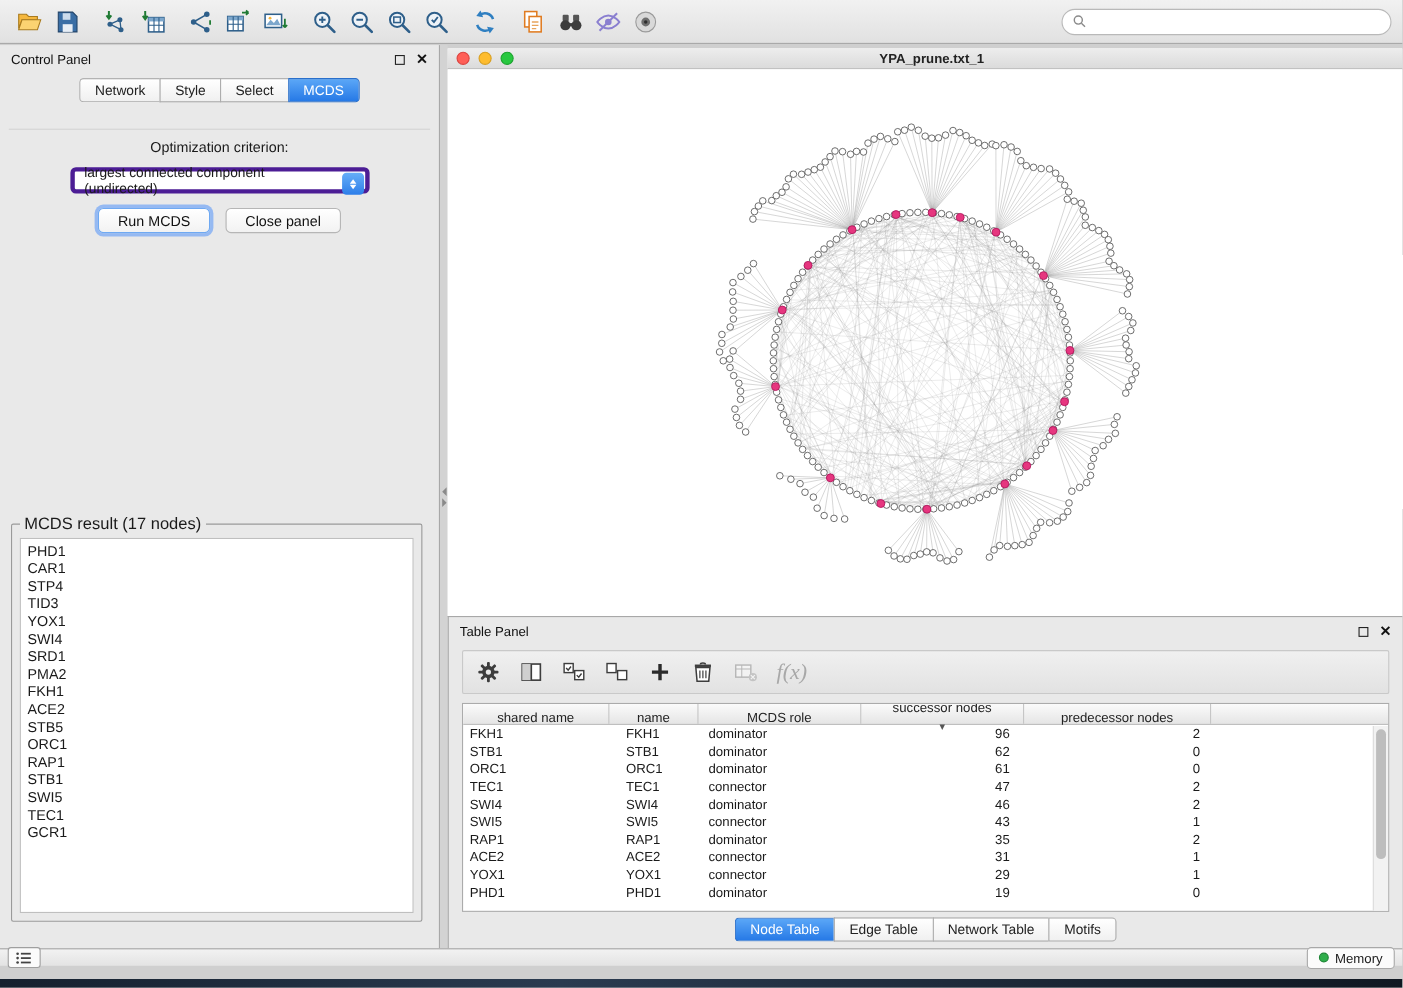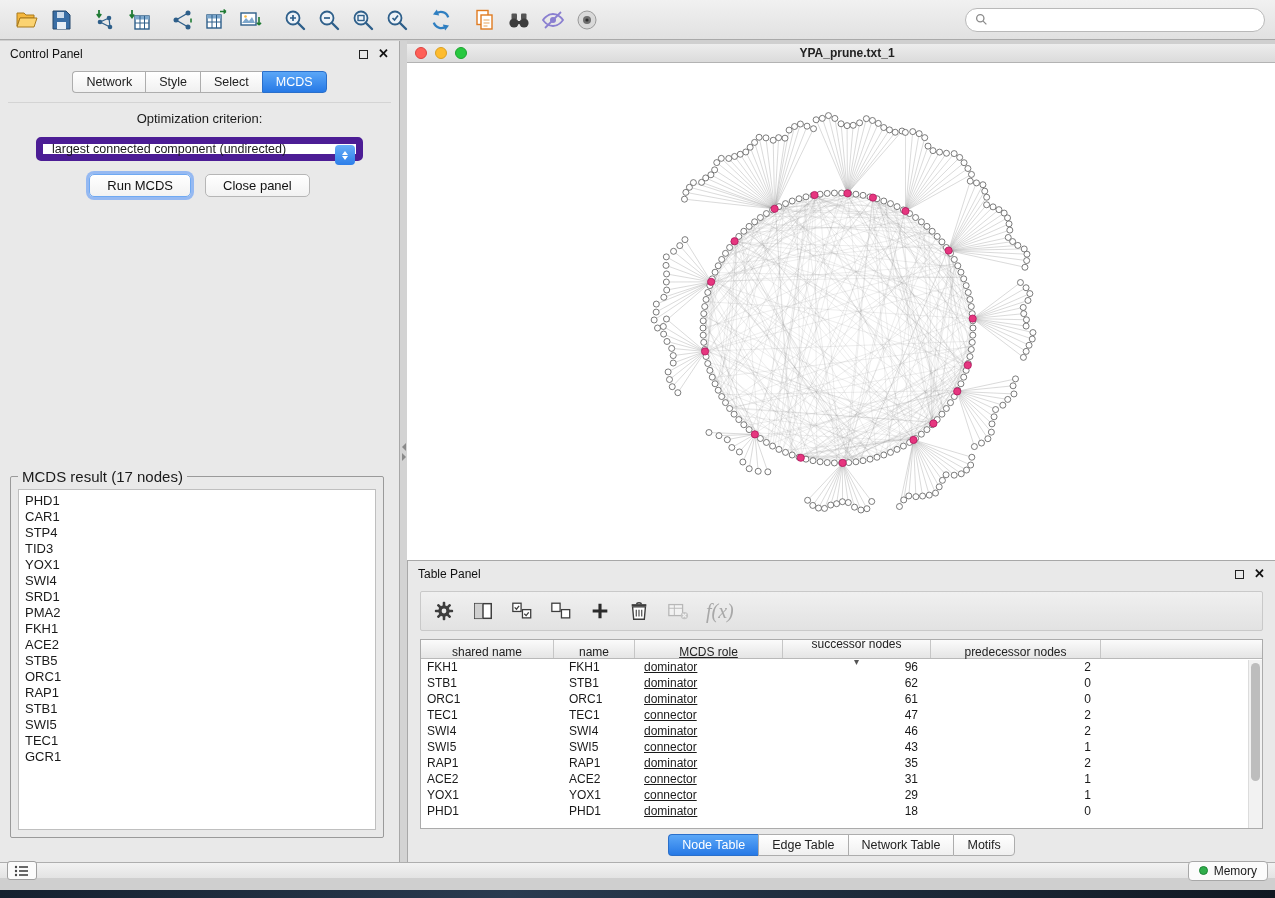--- a/index.html
+++ b/index.html
@@ -18,29 +18,29 @@
 
   
   .panel-header { height:26px; display:flex; align-items:center; padding:0 10px; font-size:12px; color:#111; }
   .ph-icons { margin-left:auto; display:flex; align-items:center; gap:10px; }
   .float-btn { width:9px; height:9px; border:1.5px solid #222; display:inline-block; }
   .close-btn { font-size:13px; font-weight:bold; color:#111; line-height:10px; cursor:default; }
 
   
   #control-panel { position:absolute; left:0; top:41px; width:400px; height:821px;
     background:#e9e9e9; border-right:1px solid #a8a8a8; }
-  .cp-tabstrip { display:flex; justify-content:center; padding:4px 0 9px 0; margin:0 8px; border-bottom:1px solid #d4d4d4; }
+  .cp-tabstrip { display:flex; justify-content:center; padding:4px 0 24px 0; margin:0 8px; border-bottom:1px solid #d4d4d4; }
   .seg { display:flex; }
   .seg .tab { border:1px solid #adadad; border-right:none; background:linear-gradient(#ffffff,#f0f0f0);
     padding:3px 13px; font-size:12.5px; color:#222; cursor:default; white-space:nowrap; }
   .seg .tab:first-child { border-radius:4px 0 0 4px; }
   .seg .tab:last-child { border-right:1px solid #adadad; border-radius:0 4px 4px 0; }
   .seg .tab.active { background:linear-gradient(#5ba7f7,#2679e6); color:#fff; border-color:#2a6fca; }
   .cp-opt-label { text-align:center; margin-top:8px; font-size:13px; }
-  .cp-select { width:327px; height:24px; margin:11px auto 0; background:#fff; border:7px solid #4c1d95;
+  .cp-select { width:272px; height:24px; margin:11px auto 0; background:#fff; border:4px solid #4c1d95;
     border-radius:5px; position:relative; display:flex; align-items:center; padding:0 26px 0 9px; font-size:12.5px; }
   .cp-select .stepper { position:absolute; right:1px; top:1px; width:20px; height:20px; border-radius:4px;
     background:linear-gradient(#66aef8,#2d7ee9); display:flex; flex-direction:column; align-items:center; justify-content:center; gap:1px; }
   .stepper i { width:0; height:0; border-left:3.5px solid transparent; border-right:3.5px solid transparent; display:block; }
   .stepper .up { border-bottom:4.5px solid #fff; }
   .stepper .dn { border-top:4.5px solid #fff; }
   .cp-buttons { display:flex; justify-content:center; gap:14px; margin-top:13px; }
   .mac-btn { height:23px; padding:0 17px; font-size:13px; font-family:"Liberation Sans",sans-serif;
     background:linear-gradient(#ffffff,#f2f2f2); border:1px solid #b6b6b6; border-radius:5px; color:#111; }
   .mac-btn.focused { border-color:#6fa9f2; box-shadow:0 0 0 3px rgba(80,146,250,.55); }
@@ -72,21 +72,21 @@
     background:#e9e9e9; border-top:1px solid #a8a8a8; border-left:1px solid #a8a8a8; }
   .tp-toolbar { margin:4px 12px 0; height:40px; background:linear-gradient(#f0f0f0,#e2e2e2);
     border:1px solid #c9c9c9; border-radius:2px; display:flex; align-items:center; padding:0 12px; gap:17px; }
   .tp-icon { width:22px; height:22px; flex:0 0 auto; }
   .fx-label { font-family:"Liberation Serif", serif; font-style:italic; font-size:20px; color:#a8a8a8; }
   .tp-table { margin:8px 12px 0; height:190px; background:#fff; border:1px solid #ababab; position:relative; overflow:hidden; }
   .thead { display:flex; height:19px; background:linear-gradient(#fbfbfb,#e5e5e5); border-bottom:1px solid #b9b9b9; }
   .th { display:flex; align-items:center; justify-content:center; gap:5px; border-right:1px solid #c6c6c6;
     font-size:12px; color:#222;flex-direction:column; }
   .th .sort { font-size:10px; color:#555; }
-  .c0 { width:133px; } .c1 { width:81px; } .c2 { width:148px;text-decoration:underline; } .c3 { width:148px; } .c4 { width:170px; }
+  .c0 { width:133px; } .c1 { width:81px; } .c2 { width:148px; } .c3 { width:148px; } .c4 { width:170px; }
   .trow { display:flex; height:16px; align-items:center; font-size:12px; }
   .trow .cell { overflow:hidden; white-space:nowrap; }
   .cell.c0 { padding-left:6px; }
   .cell.c1 { padding-left:15px; }
   .cell.c2 { padding-left:9px; }
   .cell.c3 { text-align:right; padding-right:13px; }
   .cell.c4 { text-align:right; padding-right:10px; }
   .tscroll { position:absolute; right:0; top:20px; bottom:0; width:14px; background:#f2f2f2; border-left:1px solid #dcdcdc; }
   .tthumb { position:absolute; left:2px; right:2px; top:3px; height:118px; background:#bdbdbd; border-radius:5px; }
   .tp-tabs { display:flex; justify-content:center; margin-top:5px; }
@@ -1241,21 +1241,21 @@
             <div class="cell c1">YOX1</div>
             <div class="cell c2">connector</div>
             <div class="cell c3">29</div>
             <div class="cell c4">1</div>
           </div>
 
           <div class="trow">
             <div class="cell c0">PHD1</div>
             <div class="cell c1">PHD1</div>
             <div class="cell c2">dominator</div>
-            <div class="cell c3">18</div>
+            <div class="cell c3">19</div>
             <div class="cell c4">0</div>
           </div>
         </div>
       <div class="tscroll">
           <div class="tthumb"></div>
         </div>
     </div>
     <div class="tp-tabs">
       <div class="seg">
         <div class="tab active">Node Table</div>

